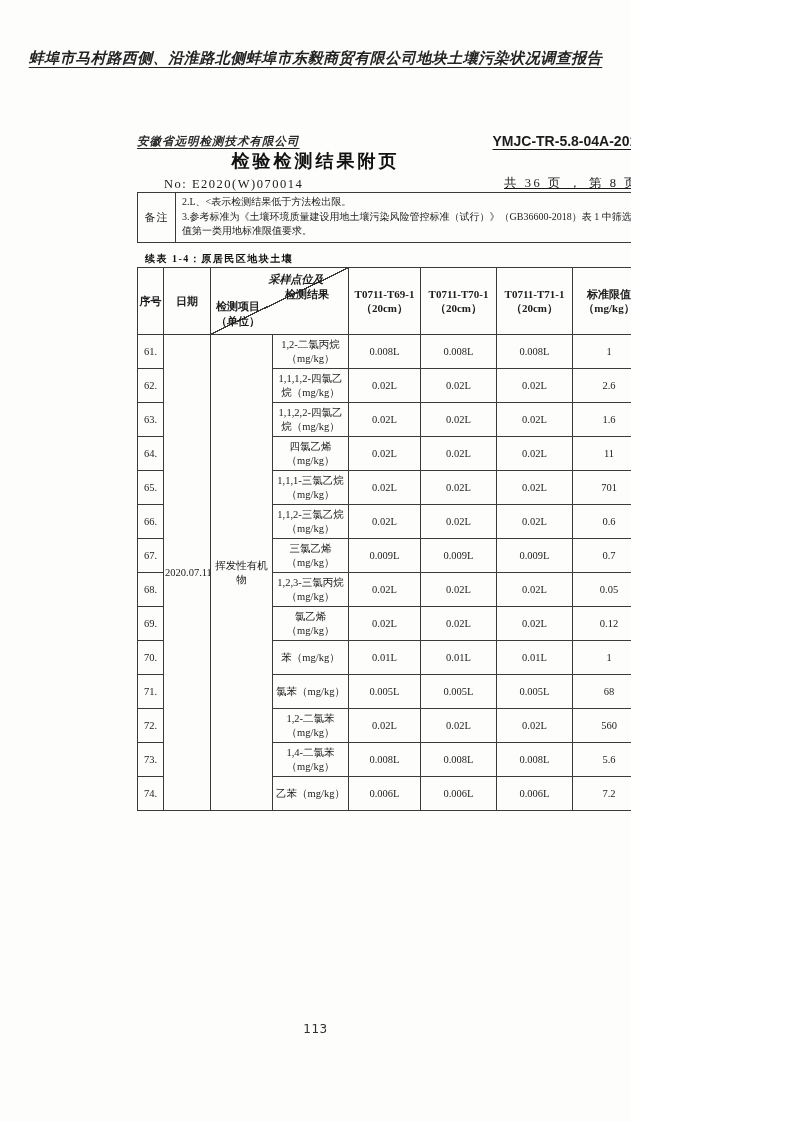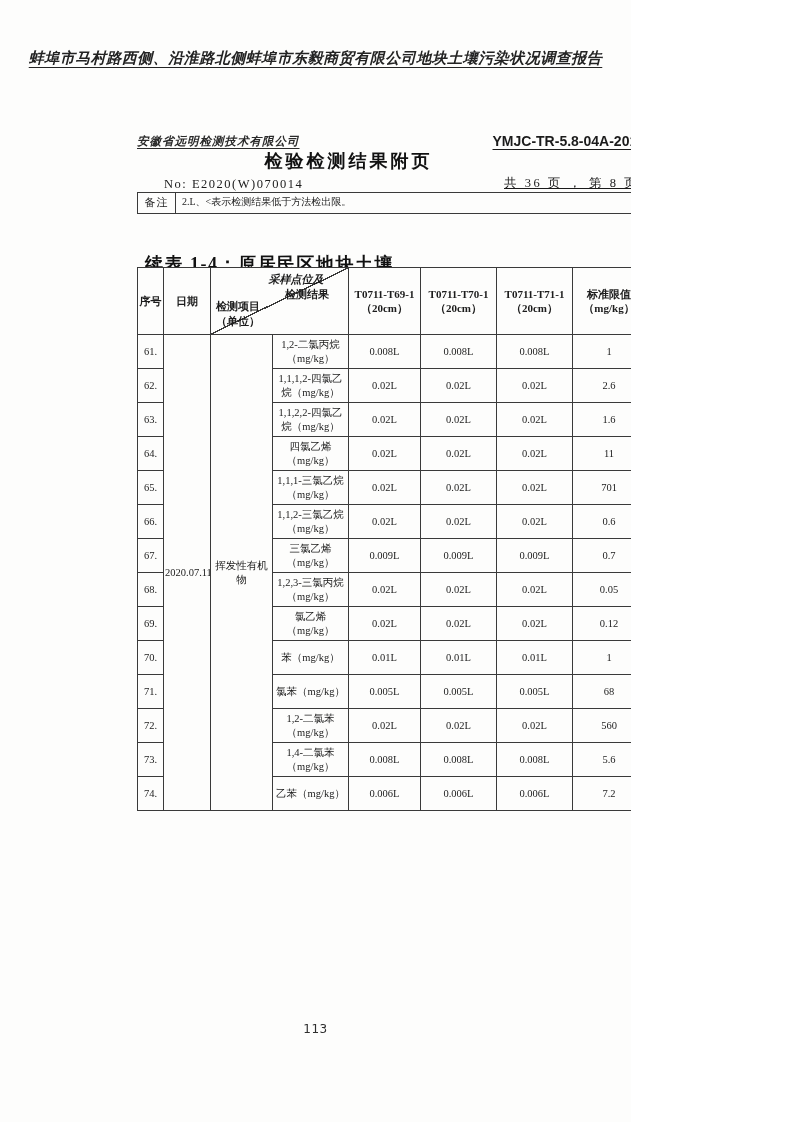--- a/index.html
+++ b/index.html
@@ -37,21 +37,20 @@
     font-size:14px;font-weight:bold;
     text-decoration:underline;text-underline-offset:3px;
     color:#1b1b1b;
   }
   
   .section-title{
     position:absolute;top:149px;left:0;width:100%;
     text-align:center;
     font-size:18px;font-weight:bold;letter-spacing:3px;
     color:#111;
-    margin-left:33px;
   }
   
   .no-row{
     position:absolute;top:175px;left:137px;width:504px;
     display:flex;justify-content:space-between;align-items:flex-end;
     border-bottom:1px solid #4a4a4a;
     padding-bottom:2px;
     font-size:12.5px;color:#1a1a1a;
   }
   .report-no{padding-left:27px;letter-spacing:1.5px;}
@@ -70,21 +69,21 @@
     font-size:11px;letter-spacing:1px;color:#222;
   }
   .remarks-body{
     flex:1;padding:2px 6px 3px 6px;
     font-size:10px;line-height:1.45;color:#222;
     text-align:left;
   }
   
   .table-caption{
     position:absolute;top:252px;left:145px;
-    font-size:18px;font-weight:bold;letter-spacing:1.5px;color:#111;
+    font-size:10px;font-weight:bold;letter-spacing:1.5px;color:#111;
   }
   
   .main-table{
     position:absolute;top:267px;left:137px;width:508px;
     border-collapse:collapse;table-layout:fixed;
     font-size:10.5px;color:#1c1c1c;
     background:#fdfdfc;
   }
   .main-table th,.main-table td{
     border:1px solid #3a3a3a;
@@ -146,20 +145,21 @@
 
   <div class="no-row">
     <span class="report-no">No: E2020(W)070014</span>
     <span class="page-info">共 36 页 ， 第 8 页</span>
   </div>
 
   <div class="remarks">
     <div class="remarks-label">备注</div>
     <div class="remarks-body">
       <div>2.L、&lt;表示检测结果低于方法检出限。</div>
+      <div>3.参考标准为《土壤环境质量建设用地土壤污染风险管控标准（试行）》（GB36600-2018）表 1 中筛选值第一类用地标准限值要求。</div>
     </div>
   </div>
 
   <div class="table-caption">续表 1-4：原居民区地块土壤</div>
 
   <table class="main-table">
     <colgroup>
       <col style="width:26px">
         <col style="width:47px">
         <col style="width:62px">

